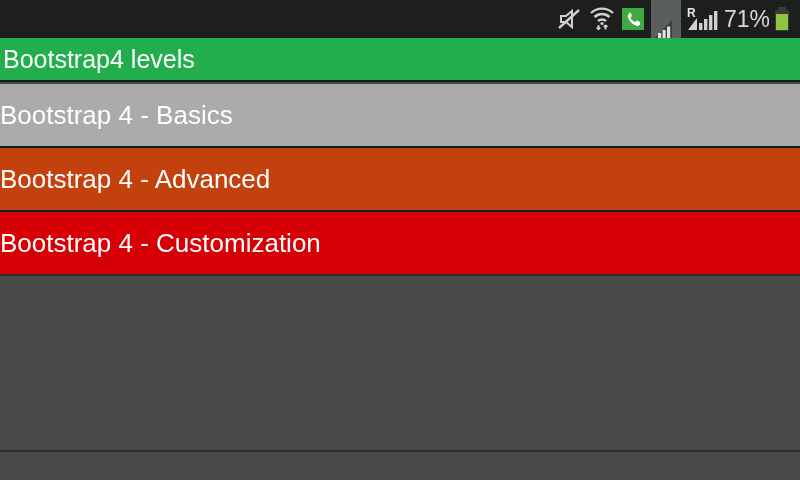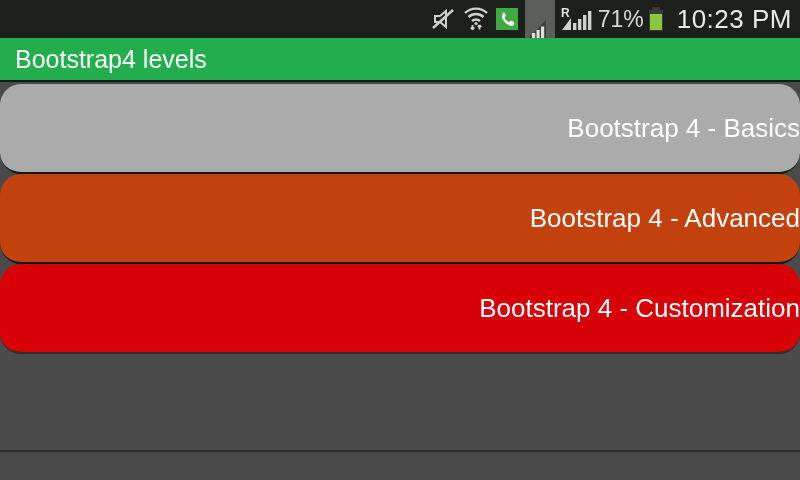--- a/index.html
+++ b/index.html
@@ -69,42 +69,41 @@
     height: 44px;
     background: #22ae4d;
     box-sizing: border-box;
     display: flex;
     align-items: center;
     border-bottom: 2px solid #0d1f12;
   }
   #action-bar-title {
     color: #ffffff;
     font-size: 25px;
-    padding-left: 15px;
+    padding-left: 3px;
     line-height: 40px;
     white-space: nowrap;
   }
 
   
   #level-list {
     position: absolute;
     top: 84px; left: 0;
     width: 800px;
     height: 366px;
   }
   .level-row {
     width: 800px;
-    height: 90px;
+    height: 64px;
     display: flex;
     align-items: center;
-    justify-content: flex-end;
+    justify-content: flex-start;
     box-sizing: border-box;
     border-bottom: 2px solid #0d1f12;
     cursor: pointer;
-    border-radius: 21px;
   }
   .level-row-label {
     color: #ffffff;
     font-size: 26px;
     text-align: center;
     white-space: nowrap;
   }
 
   
   #bottom-bar {
@@ -175,21 +174,20 @@
     <span class="sb-text">71%</span>
 
     <span class="sb-icon">
       <svg width="18" height="26" viewBox="0 0 18 26">
         <rect x="5" y="1" width="8" height="3" fill="#3a3a3a"></rect>
         <rect x="2" y="4" width="14" height="21" fill="#3a3a3a"></rect>
         <rect x="3" y="8" width="12" height="16" fill="#8cc63e"></rect>
       </svg>
     </span>
 
-    <span id="status-clock">10:23 PM</span>
   </div>
 
   <div id="action-bar">
     <span id="action-bar-title">Bootstrap4 levels</span>
   </div>
 
   <div id="level-list">
 
     <div class="level-row" style="background:#ababab">
       <span class="level-row-label">Bootstrap 4 - Basics</span>

